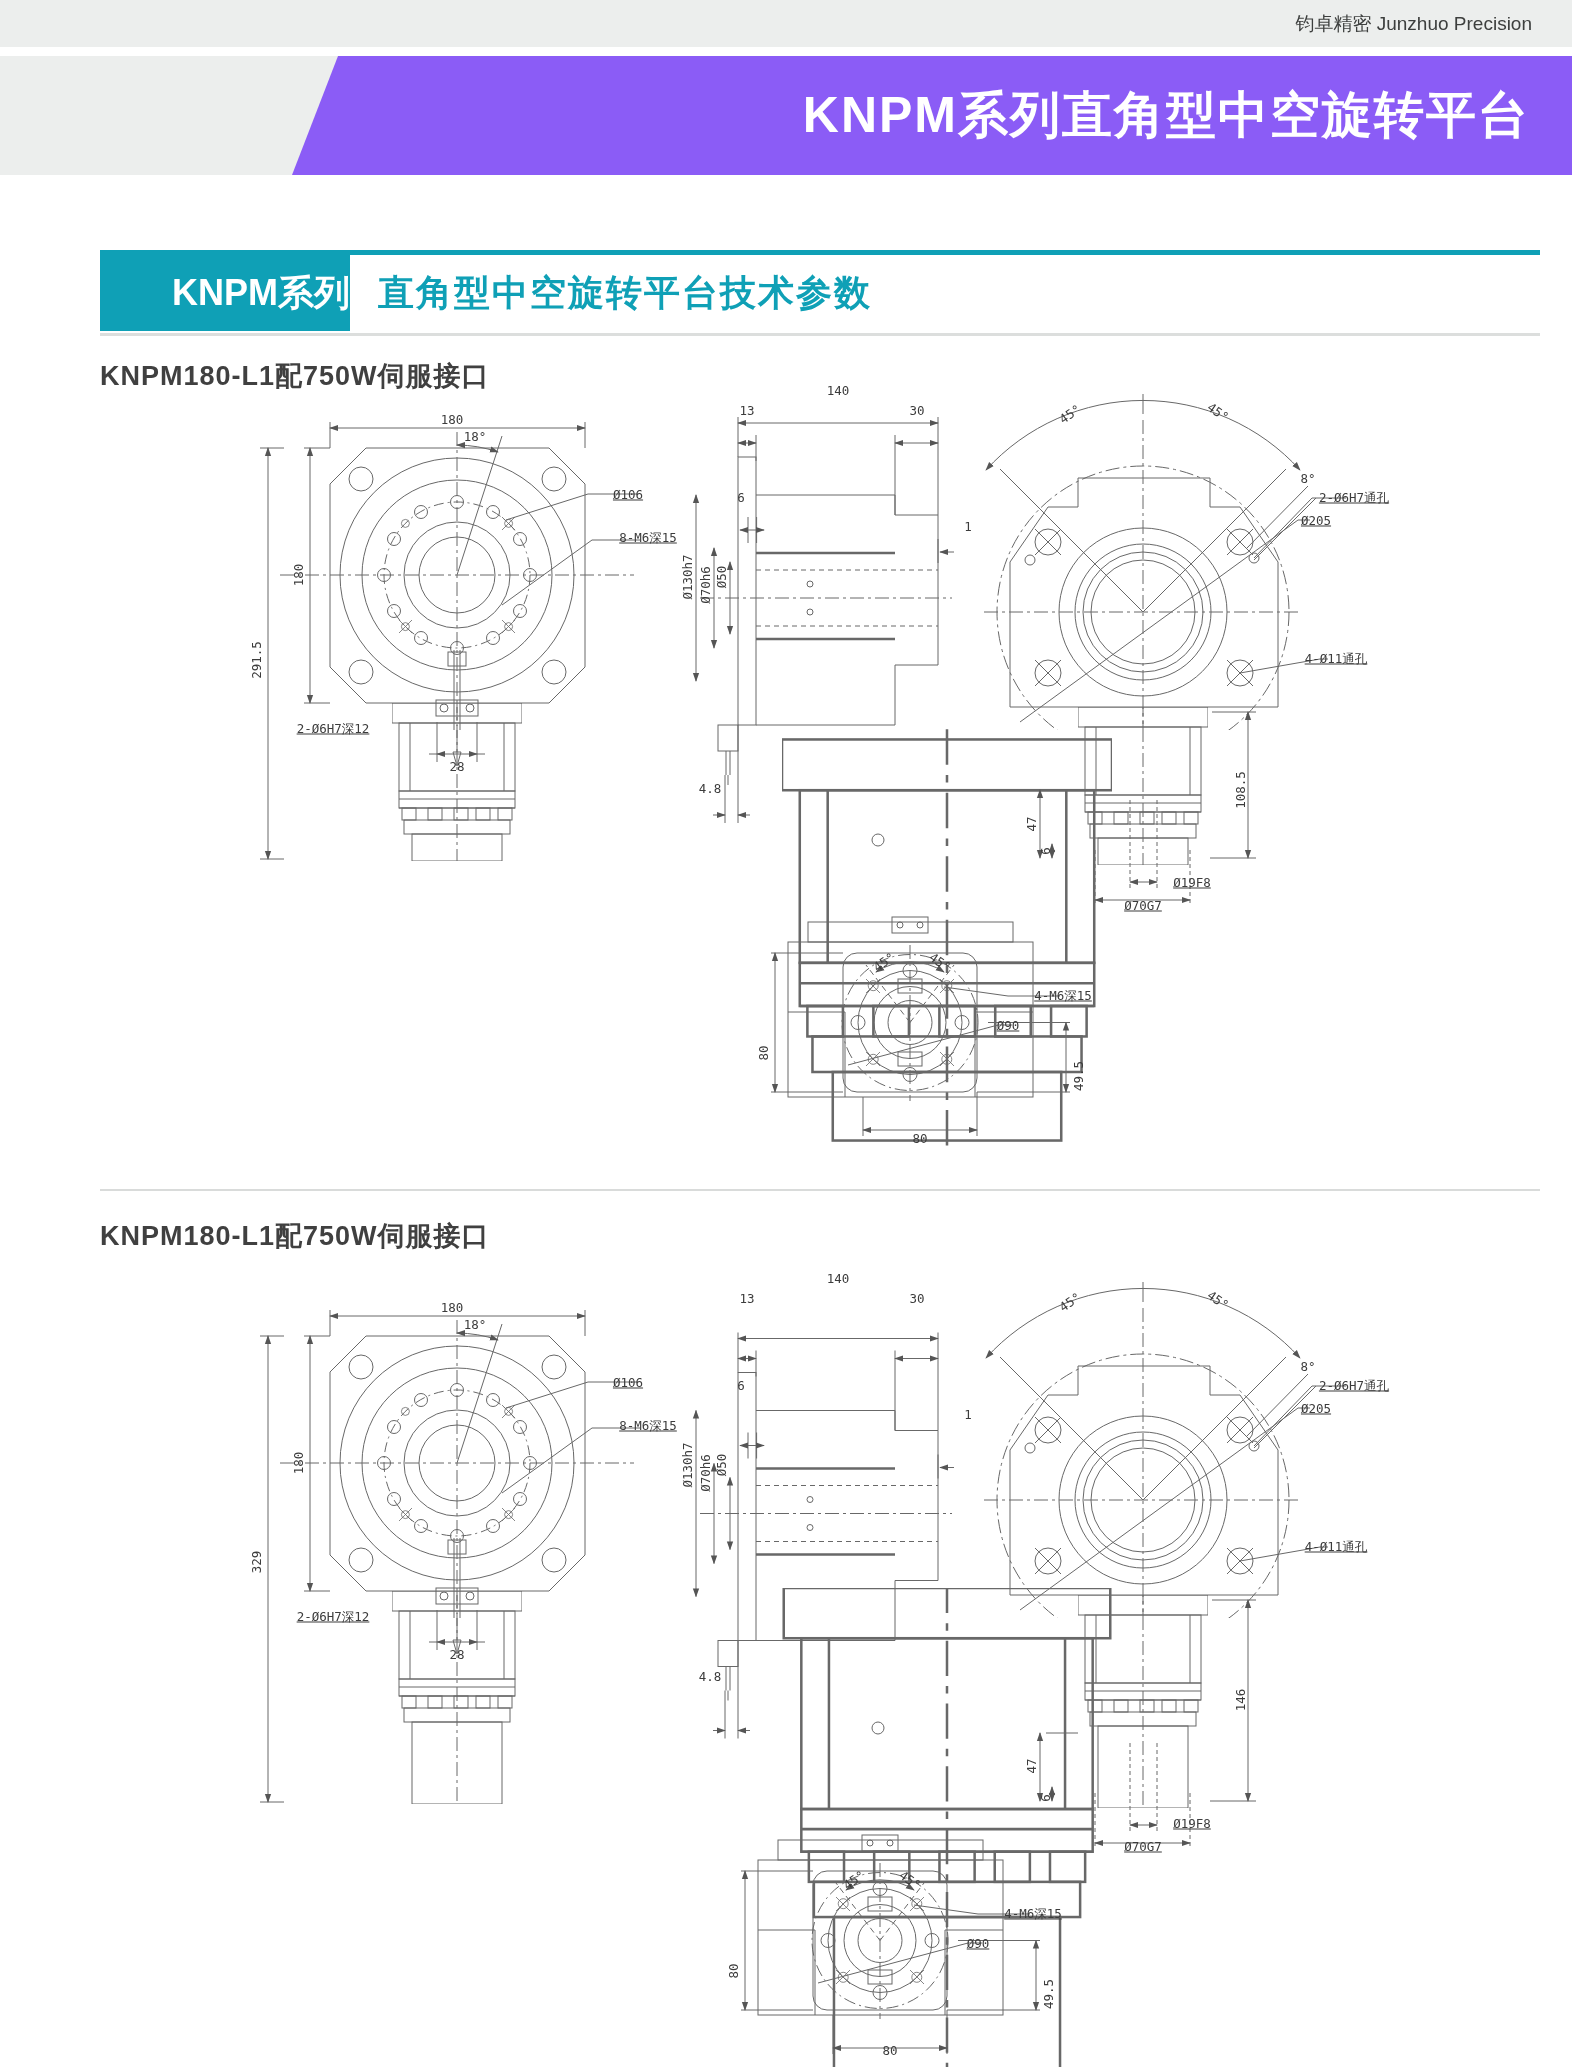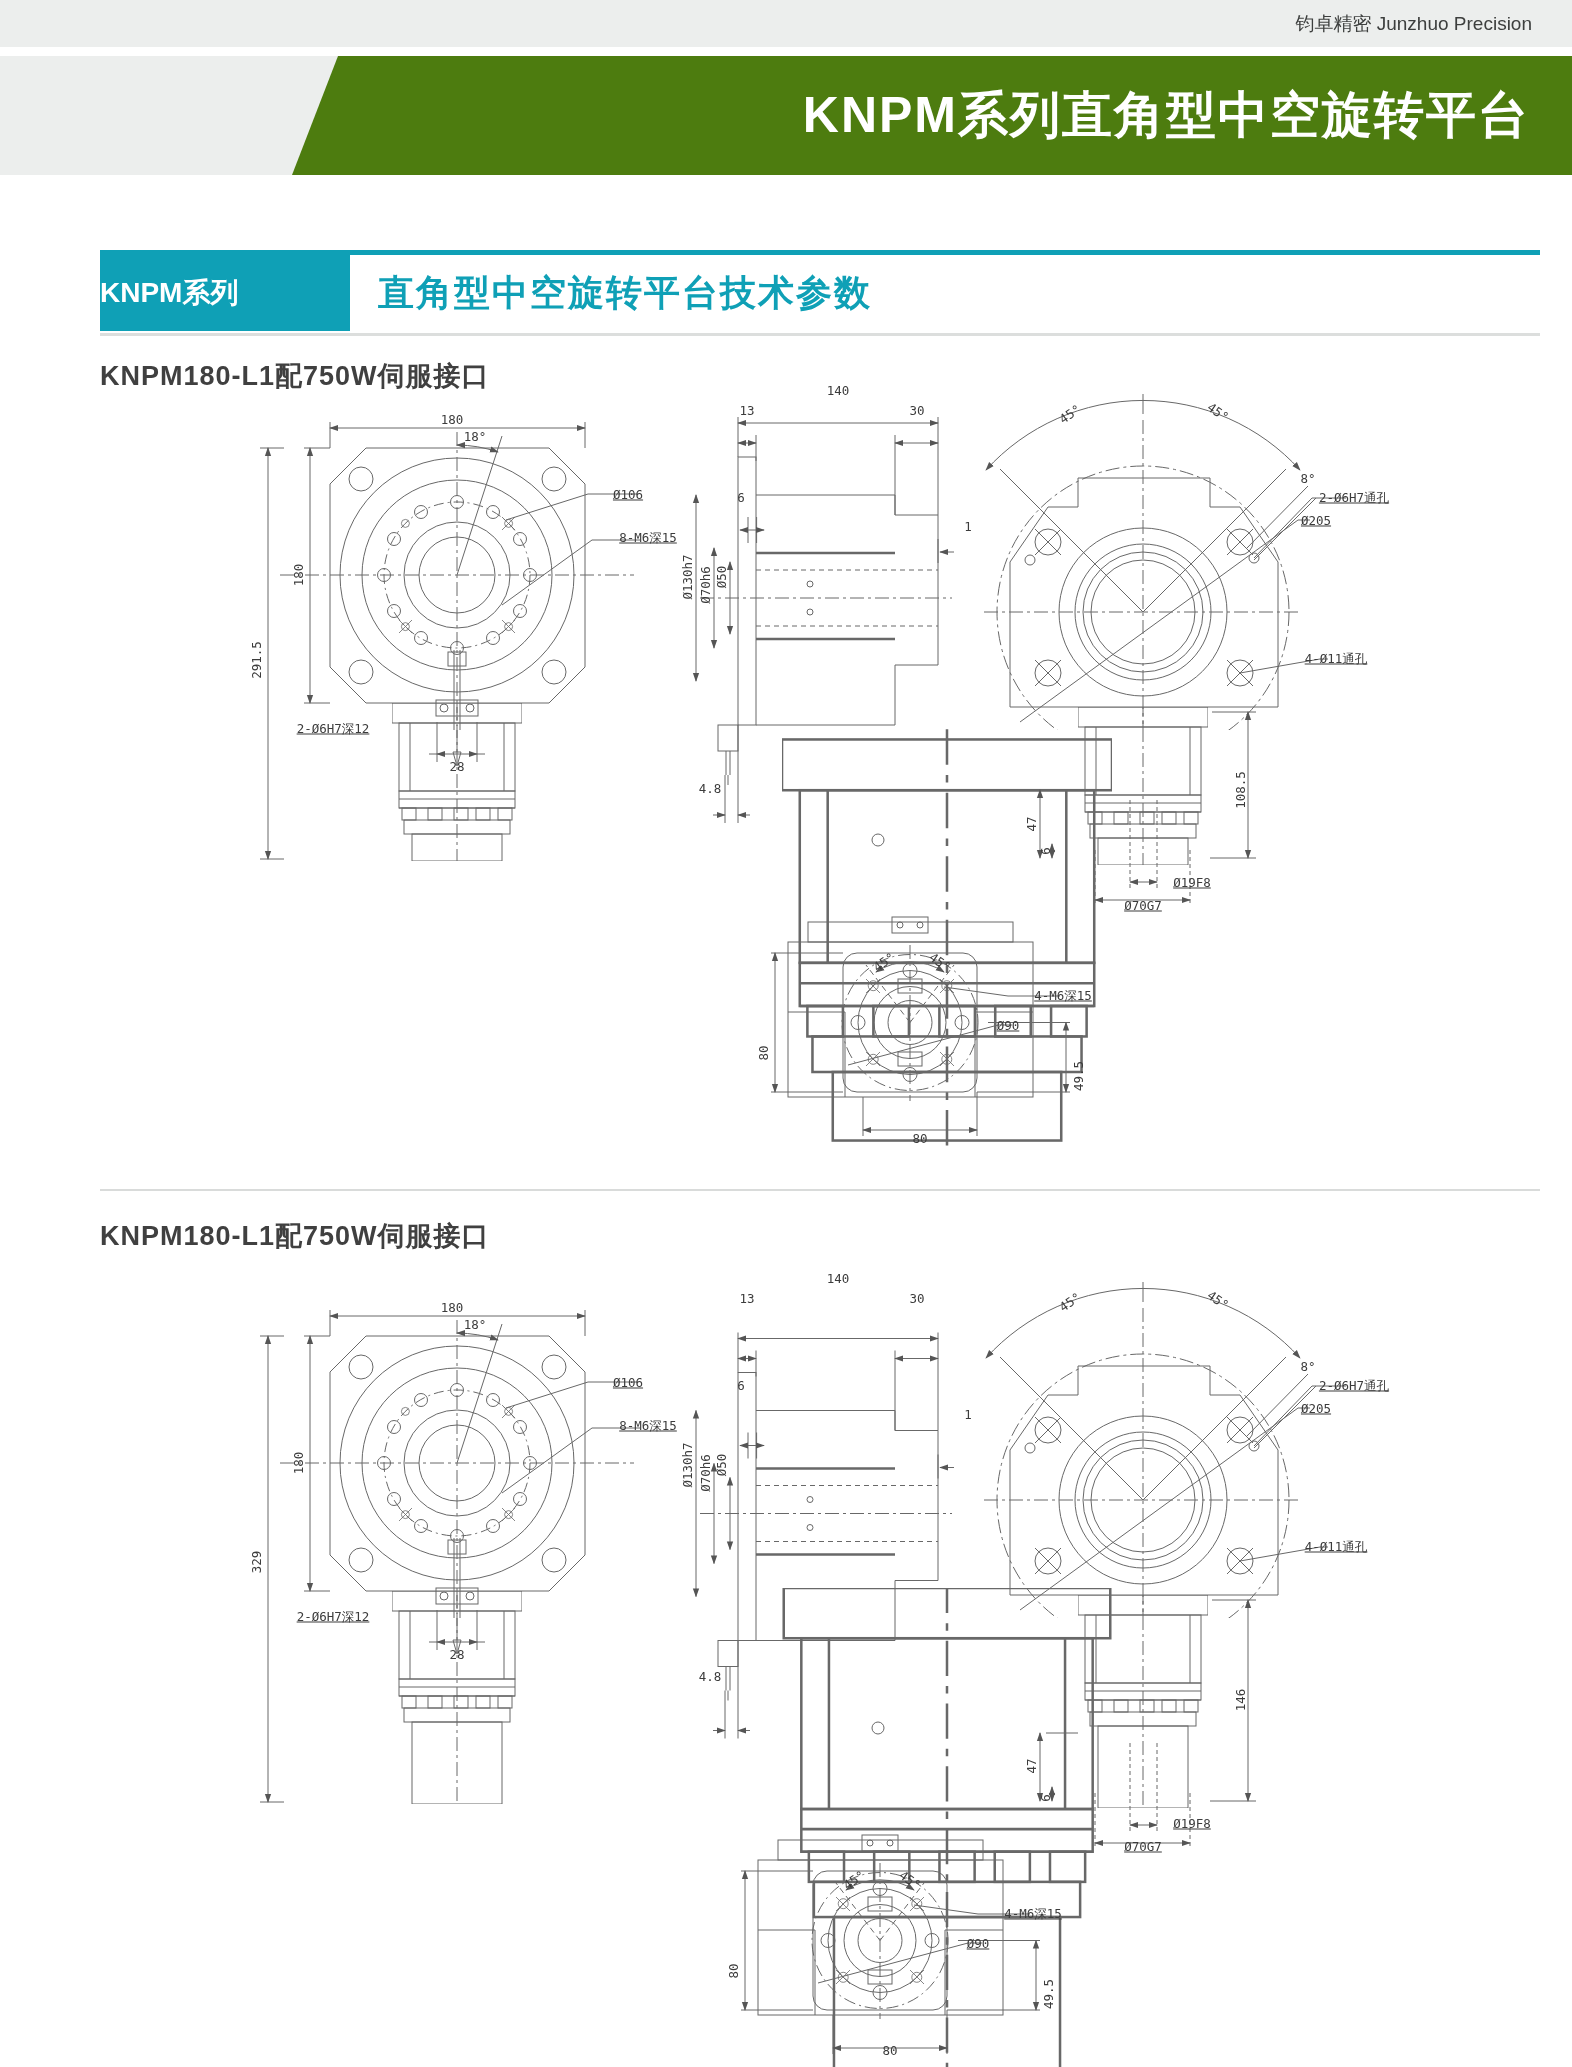--- a/index.html
+++ b/index.html
@@ -2,27 +2,27 @@
 <html><head>
 <meta charset="utf-8">
 <style>
   html,body{margin:0;padding:0;background:#fff;}
   #page{position:relative;width:1572px;height:2067px;background:#fff;overflow:hidden;
         font-family:"Liberation Sans",sans-serif;}
   .band{position:absolute;left:0;right:0;background:#eceeed;}
   #band1{top:0;height:47px;}
   #brand{position:absolute;right:40px;top:0;height:34px;line-height:47px;font-size:19px;color:#3d3f3e;}
   #band2{top:56px;height:119px;}
-  #banner{position:absolute;right:0;top:56px;height:119px;width:1280px;background:#4d7c0f;
+  #banner{position:absolute;right:0;top:56px;height:119px;width:1280px;background:#8b5cf6;
           clip-path:polygon(46px 0,100% 0,100% 100%,0 100%);}
   #banner-title{position:absolute;right:42px;top:0;height:119px;line-height:119px;
           font-size:50px;font-weight:bold;color:#fff;letter-spacing:2px;}
   #secline{position:absolute;left:100px;top:250px;width:1440px;height:5px;background:#0fa0b6;}
   #sectag{position:absolute;left:100px;top:255px;width:250px;height:76px;background:#0fa0b6;
-          color:#fff;font-size:28px;font-weight:bold;text-align:left;line-height:76px;}
+          color:#fff;font-size:36px;font-weight:bold;text-align:right;line-height:76px;}
   #sectitle{position:absolute;left:378px;top:255px;height:76px;line-height:76px;
           color:#0fa0b6;font-size:36px;font-weight:bold;letter-spacing:2px;}
   #secunder{position:absolute;left:100px;top:333px;width:1440px;height:3px;background:#dcdedd;}
   .h2{position:absolute;left:100px;color:#404040;font-size:27px;font-weight:bold;letter-spacing:1px;}
   #divider{position:absolute;left:100px;top:1189px;width:1440px;height:2px;background:#d9dbda;}
   svg.view{position:absolute;overflow:visible;}
   .lbl{position:absolute;font-family:"DejaVu Sans Mono",monospace;font-size:12.5px;color:#3c3c3c;
        white-space:nowrap;transform:translate(-50%,-50%);}
   .v{transform:translate(-50%,-50%) rotate(-90deg);}
   .dl{transform:translate(-50%,-50%) rotate(-35deg);}

